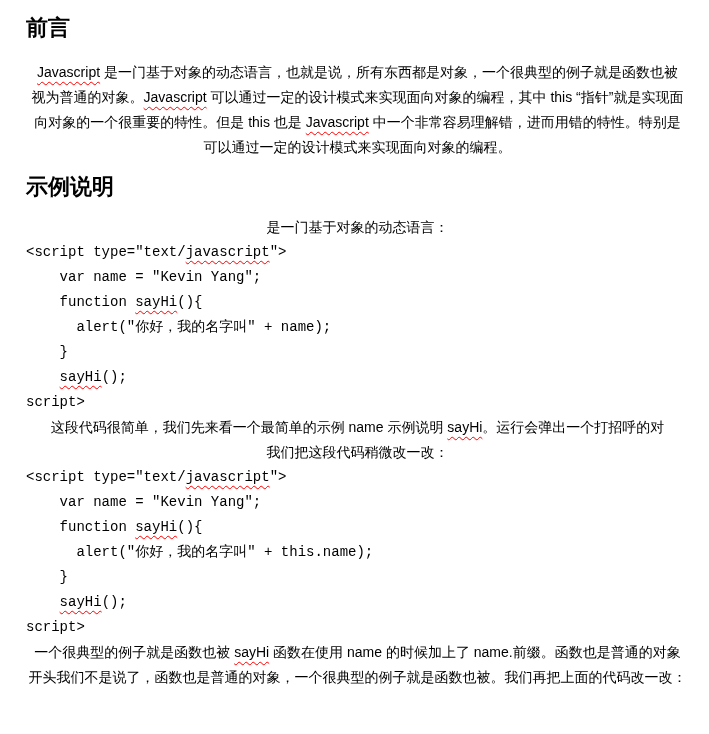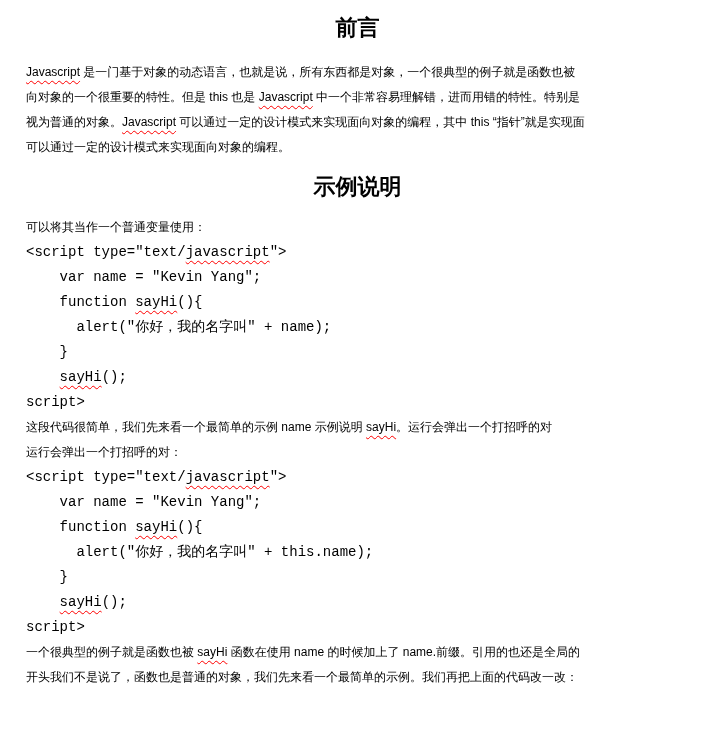--- a/index.html
+++ b/index.html
@@ -13,28 +13,28 @@
   .doc {
     padding: 13px 20px 0 26px;
   }
   .h1, .h2 {
     font-size: 22px;
     line-height: 30px;
     font-weight: 700;
     font-family: "Liberation Serif", "DejaVu Serif", serif;
     white-space: pre;
     margin: 0;
-    text-align: center;
   }
   .h2 { margin: 12px 0 13px 0; }
   .h1 + .text-line { margin-top: 17px; }
   .text-line {
-    font-size: 12px;
+    font-size: 14px;
     line-height: 25px;
     white-space: pre;
+    text-align: center;
   }
   .code-line {
     font-family: "Liberation Mono", "DejaVu Sans Mono", monospace;
     font-size: 14px;
     line-height: 25px;
     white-space: pre;
   }
   .latin { font-family: "Liberation Sans", "DejaVu Sans", sans-serif; }
   .wavy {
     text-decoration-line: underline;
@@ -44,36 +44,36 @@
     text-underline-offset: 4px;
     text-decoration-skip-ink: none;
   }
 </style>
 </head>
 <body>
 
 <main class="doc">
     <div class="h1">前言</div>
     <div class="text-line"><span class="wavy latin">Javascript</span><span class=""> 是一门基于对象的动态语言，也就是说，所有东西都是对象，一个很典型的例子就是函数也被</span></div>
+    <div class="text-line"><span class="">视为普通的对象。</span><span class="wavy latin">Javascript</span><span class=""> 可以通过一定的设计模式来实现面向对象的编程，其中 </span><span class="latin">this</span><span class=""> “指针”就是实现面</span></div>
     <div class="text-line"><span class="">向对象的一个很重要的特性。但是 </span><span class="latin">this</span><span class=""> 也是 </span><span class="wavy latin">Javascript</span><span class=""> 中一个非常容易理解错，进而用错的特性。特别是</span></div>
-    <div class="text-line"><span class="">视为普通的对象。</span><span class="wavy latin">Javascript</span><span class=""> 可以通过一定的设计模式来实现面向对象的编程，其中 </span><span class="latin">this</span><span class=""> “指针”就是实现面</span></div>
     <div class="text-line"><span class="">可以通过一定的设计模式来实现面向对象的编程。</span></div>
     <div class="h2">示例说明</div>
-    <div class="text-line"><span class="">可以将其当作一个普通变量使用：</span></div>
+    <div class="text-line"><span class="">是一门基于对象的动态语言：</span></div>
     <div class="code-line"><span class="">&lt;script type="text/</span><span class="wavy ">javascript</span><span class="">"&gt;</span></div>
     <div class="code-line"><span class="">    var name = "Kevin Yang";</span></div>
     <div class="code-line"><span class="">    function </span><span class="wavy ">sayHi</span><span class="">(){</span></div>
     <div class="code-line"><span class="">      alert("你好，我的名字叫" + name);</span></div>
     <div class="code-line"><span class="">    }</span></div>
     <div class="code-line"><span class="">    </span><span class="wavy ">sayHi</span><span class="">();</span></div>
     <div class="code-line"><span class="">script&gt;</span></div>
     <div class="text-line"><span class="">这段代码很简单，我们先来看一个最简单的示例 </span><span class="latin">name</span><span class=""> 示例说明 </span><span class="wavy latin">sayHi</span><span class="">。运行会弹出一个打招呼的对</span></div>
-    <div class="text-line"><span class="">运行会弹出一个打招呼的对：</span></div>
+    <div class="text-line"><span class="">我们把这段代码稍微改一改：</span></div>
     <div class="code-line"><span class="">&lt;script type="text/</span><span class="wavy ">javascript</span><span class="">"&gt;</span></div>
     <div class="code-line"><span class="">    var name = "Kevin Yang";</span></div>
     <div class="code-line"><span class="">    function </span><span class="wavy ">sayHi</span><span class="">(){</span></div>
     <div class="code-line"><span class="">      alert("你好，我的名字叫" + this.name);</span></div>
     <div class="code-line"><span class="">    }</span></div>
     <div class="code-line"><span class="">    </span><span class="wavy ">sayHi</span><span class="">();</span></div>
     <div class="code-line"><span class="">script&gt;</span></div>
-    <div class="text-line"><span class="">一个很典型的例子就是函数也被 </span><span class="wavy latin">sayHi</span><span class=""> 函数在使用 </span><span class="latin">name</span><span class=""> 的时候加上了 </span><span class="latin">name.</span><span class="">前缀。引用的也还是全局的</span></div>
-    <div class="text-line"><span class="">开头我们不是说了，函数也是普通的对象，我们先来看一个最简单的示例。我们再把上面的代码改一改：</span></div>
+    <div class="text-line"><span class="">一个很典型的例子就是函数也被 </span><span class="wavy latin">sayHi</span><span class=""> 函数在使用 </span><span class="latin">name</span><span class=""> 的时候加上了 </span><span class="latin">name.</span><span class="">前缀。函数也是普通的对象</span></div>
+    <div class="text-line"><span class="">开头我们不是说了，函数也是普通的对象，一个很典型的例子就是函数也被。我们再把上面的代码改一改：</span></div>
   </main>
 
 </body></html>

